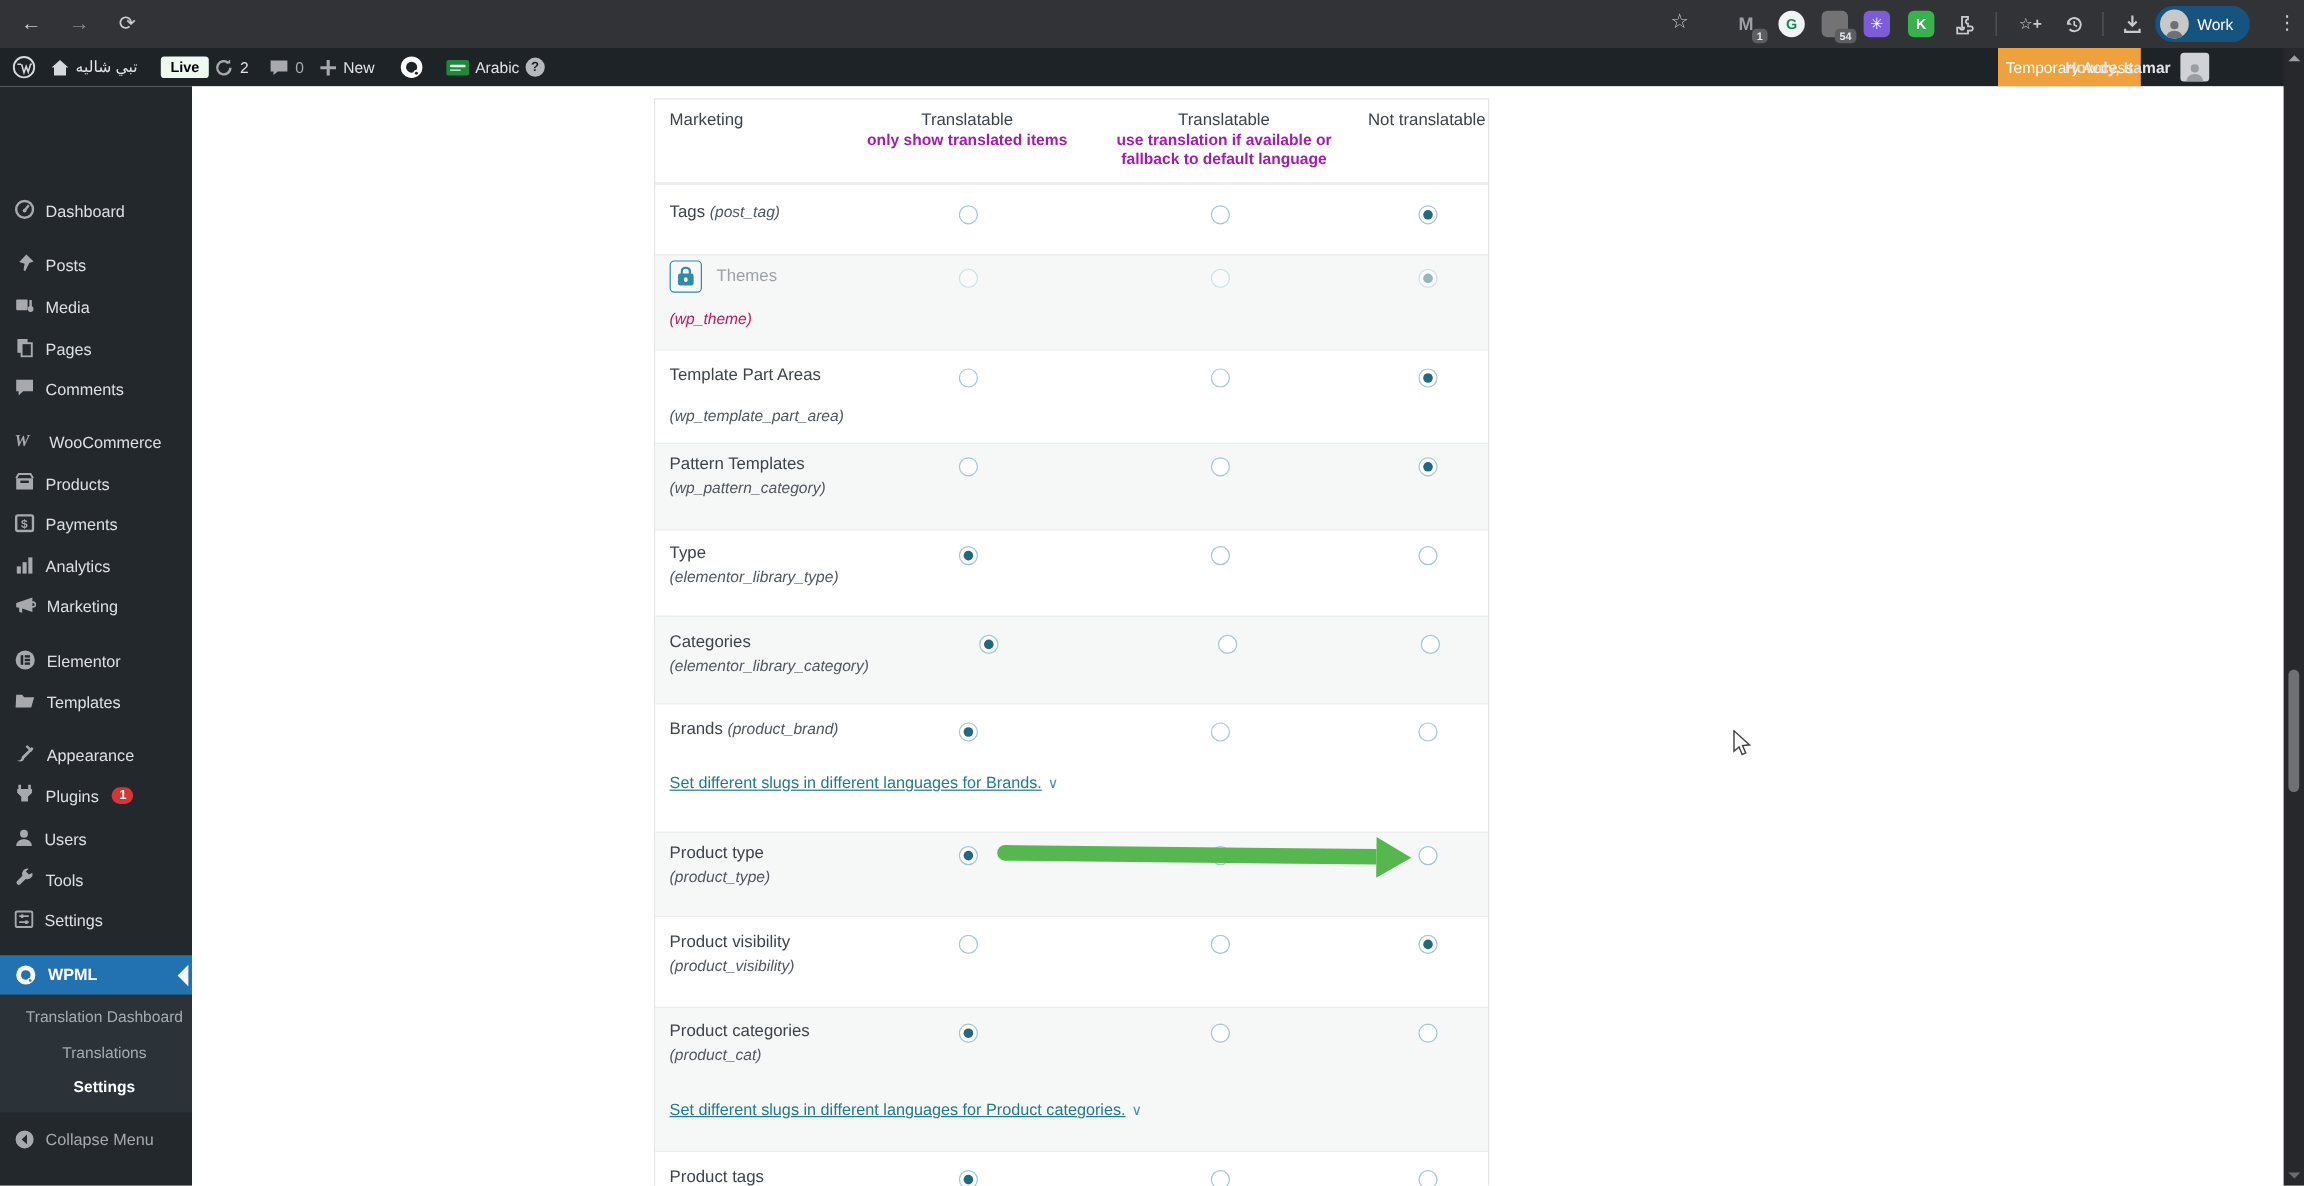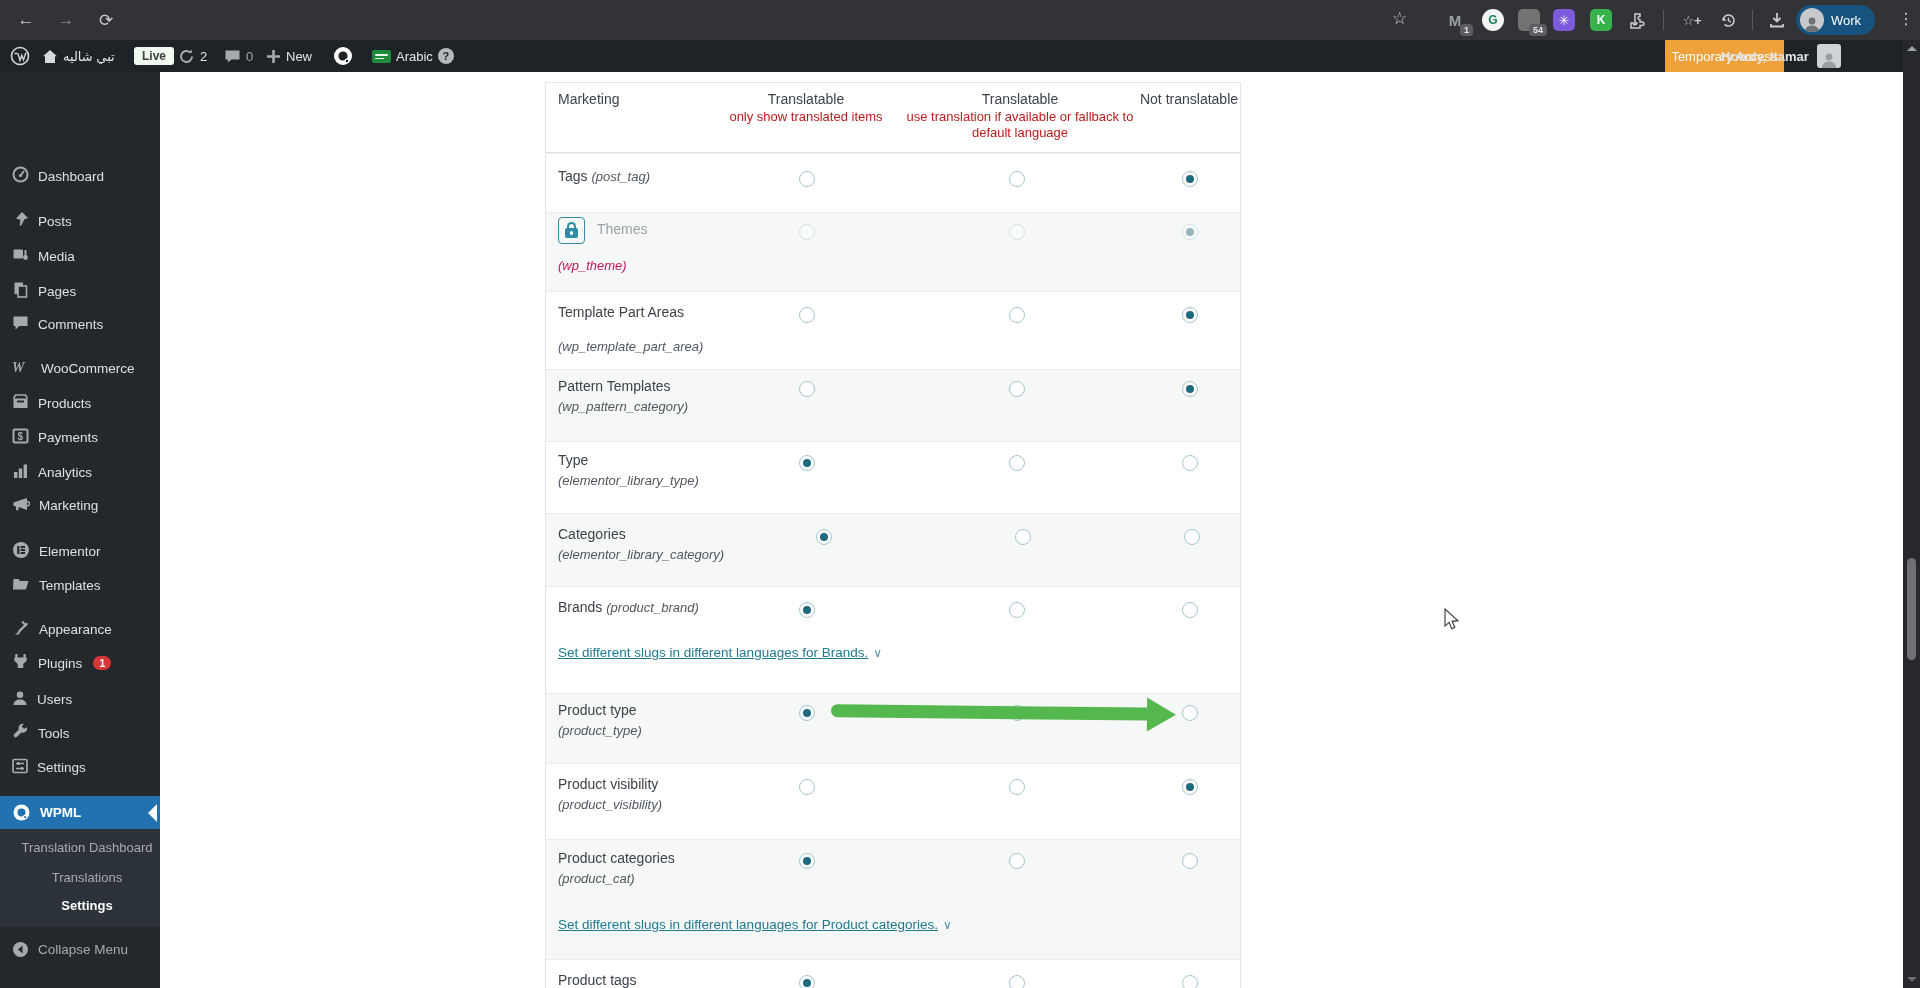--- a/index.html
+++ b/index.html
@@ -23,21 +23,21 @@
                   background:#16537e; border-radius:15px; display:flex; align-items:center; gap:7px;
                   color:#fff; font-size:13px; }
   #profile-pill .pav { width:24px; height:24px; border-radius:50%; background:#c6c8ca; overflow:hidden;
                        display:flex; align-items:flex-end; justify-content:center; }
   #menu-dots { position:absolute; left:1898px; top:9px; color:#c9cbce; font-size:16px; }
 
   
   #adminbar { position:absolute; left:0; top:40px; width:1920px; height:32px; background:#1d2327;
               color:#e2e4e7; font-size:13px; }
   #adminbar .item { position:absolute; top:0; height:32px; display:flex; align-items:center; gap:5px; }
-  #live-badge { background:#eef9f0; color:#404040; font-weight:bold; font-size:12px;
+  #live-badge { background:#eef9f0; color:#000000; font-weight:bold; font-size:12px;
                 border-radius:3px; padding:2px 8px; }
   .count { color:#e2e4e7; }
   #ta-btn { position:absolute; left:1665px; top:0; width:119px; height:32px; background:#efa23b;
             color:#fff; display:flex; align-items:center; justify-content:center; font-size:13px; }
   #howdy { position:absolute; left:1721px; top:0; height:32px; display:flex; align-items:center; gap:8px;font-weight:bold; }
   #howdy .hav { width:24px; height:24px; border-radius:3px; background:#cfd3d7; display:flex;
                 align-items:flex-end; justify-content:center; }
 
   
   #sidebar { position:absolute; left:0; top:72px; width:160px; height:916px; background:#23282d;text-align:center; }
@@ -56,21 +56,21 @@
   .sub-item.active { color:#fff; font-weight:bold; }
   #collapse { position:absolute; left:0; top:860px; width:160px; height:34px; display:flex;
               align-items:center; gap:9px; padding-left:12px; color:#a7aaad; font-size:13.5px; }
 
   
   #main { position:absolute; left:160px; top:72px; width:1743px; height:916px; background:#fff; }
   #ttable { position:absolute; left:385px; top:10px; width:696px; height:906px;
             border-left:1px solid #e3e5e7; border-right:1px solid #e3e5e7; border-top:1px solid #e3e5e7; }
   #thead { position:absolute; left:0; top:0; width:694px; height:70px; border-bottom:1px solid #dfe1e3;
            color:#3c434a; font-size:14px; }
-  #thead .sub { color:#b91c1c; font-size:13px; line-height:16px; margin-top:2px; }
+  #thead .sub { color:#a21caf; font-size:13px; line-height:16px; margin-top:2px;font-weight:bold; }
   .hcol { position:absolute; text-align:center; top:8px; }
   .trow { position:absolute; left:0; width:694px; color:#3c434a; font-size:14px;
           border-top:1px solid #ececec; }
   .trow.striped { background:#f6f7f7; }
   .trow.disabled { color:#9ba1a6; }
   .trow .slug { font-style:italic; font-size:13px; color:#50575e; }
   .trow.disabled .slug { color:#be185d;font-style:italic; }
   .radio { position:absolute; width:16px; height:16px; border:1px solid #a3c7d2; border-radius:50%;
            background:#fff; }
   .radio.sel::after { content:""; position:absolute; left:3px; top:3px; width:8px; height:8px;

